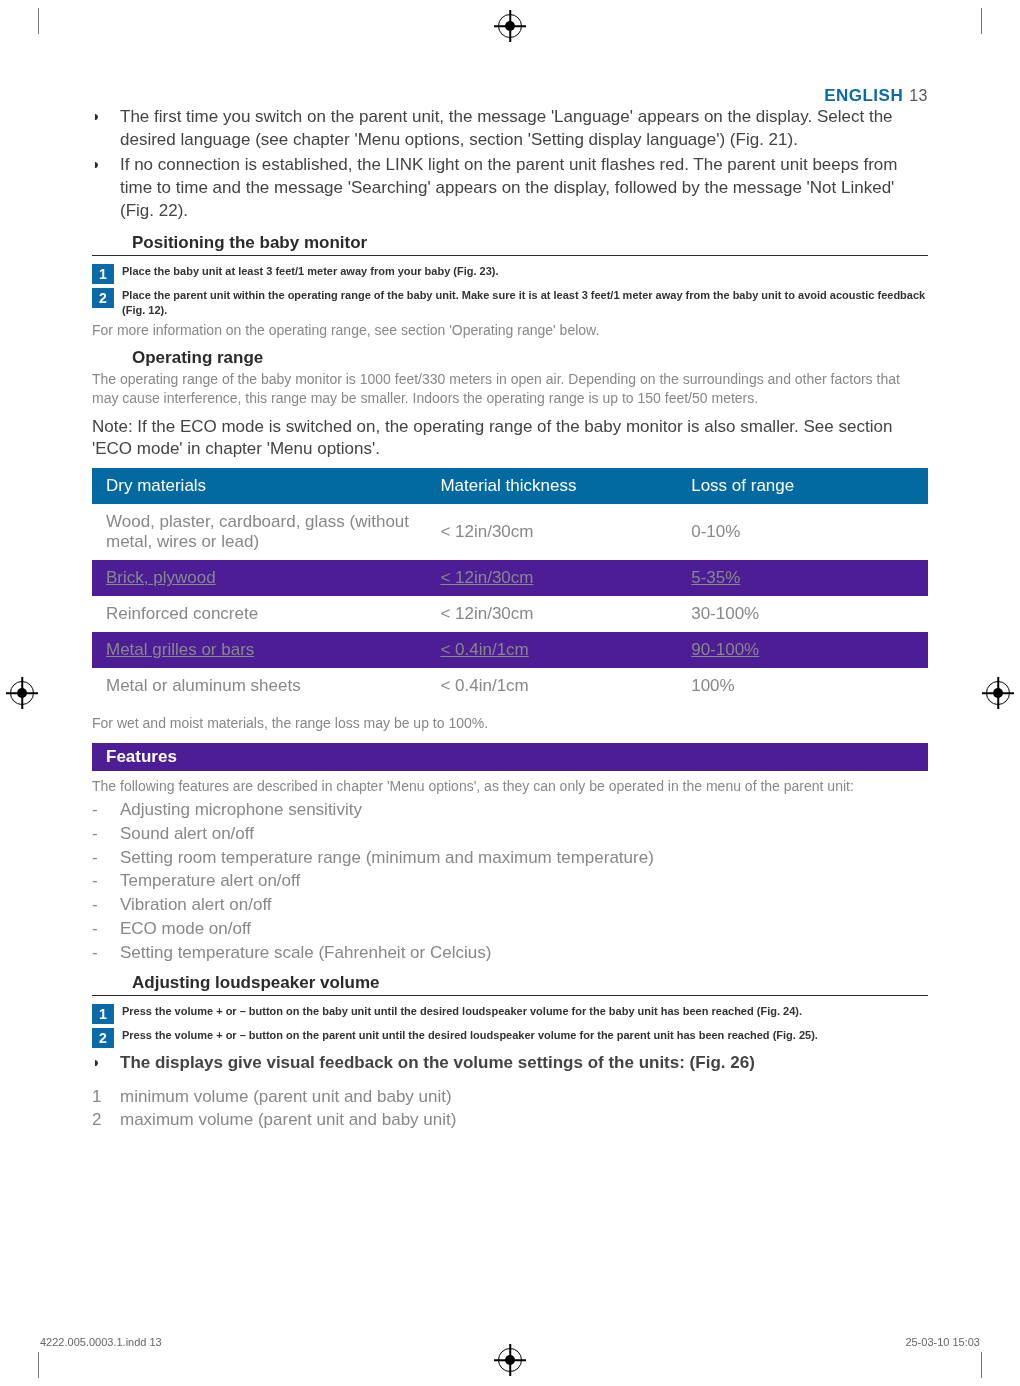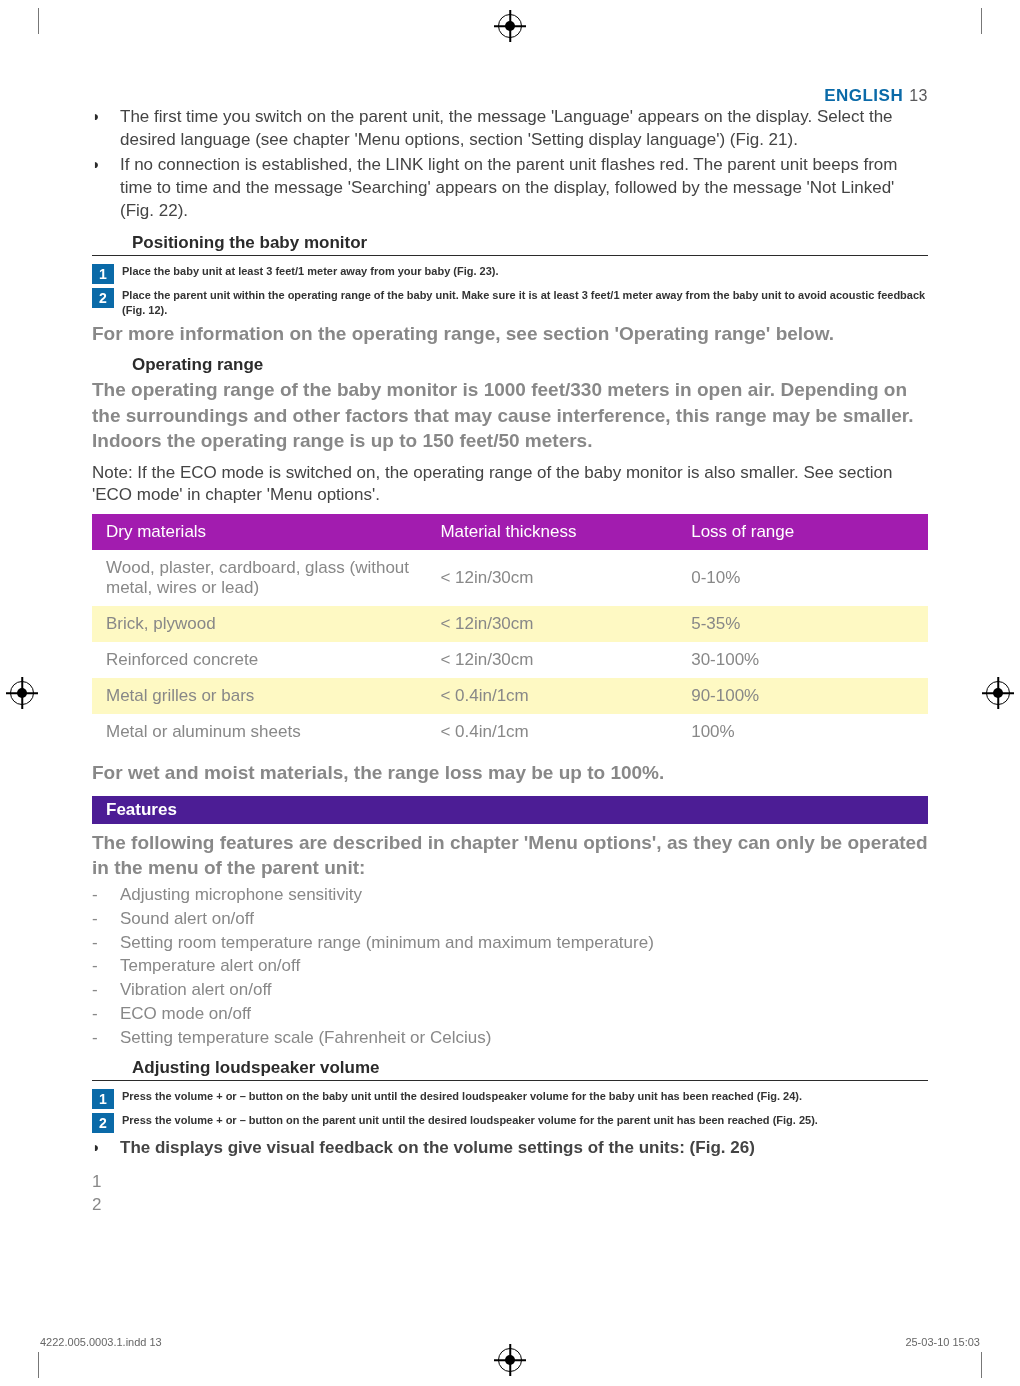--- a/index.html
+++ b/index.html
@@ -50,27 +50,27 @@
   .bullet-list .txt { flex:1; color:#444; font-size:17px; line-height:1.35;}
   .bullet-list .txt.strong { font-weight:600;}
   
   h4.sub { color:#2b2b2b; font-weight:700; font-size:17px; margin:8px 0 0 40px;}
   .rule { border-bottom:1.5px solid #2b2b2b; margin:2px 0 8px 0;}
   
   .step { display:flex; margin:4px 0;}
   .step .num { width:22px; height:20px; background:#0a6aa8; color:#fff; font-size:14px; font-weight:600; text-align:center; line-height:20px; flex:none; margin-right:8px;}
   .step .txt { flex:1; color:#333; font-weight:600; font-size:11px; line-height:1.35;}
   
-  .body-text { color:#888; font-size:19px; line-height:1.35; margin:2px 0;font-weight:bold;}
+  .body-text { color:#888; font-size:14px; line-height:1.35; margin:2px 0;}
   .note { color:#444; font-size:17px; line-height:1.3; margin:8px 0;}
   
   table.mat { width:100%; border-collapse:collapse; font-size:17px; margin:6px 0 10px 0;}
-  table.mat thead th { background:#a21caf; color:#fff; font-weight:400; text-align:left; padding:8px 14px;}
+  table.mat thead th { background:#0369a1; color:#fff; font-weight:400; text-align:left; padding:8px 14px;}
   table.mat tbody td { padding:8px 14px; color:#888;}
-  table.mat tbody tr.alt td { background:#fef9c3;}
+  table.mat tbody tr.alt td { background:#4c1d95;text-decoration:underline;}
   table.mat tbody tr.white td { background:#fff;}
   
   .section-bar { background:#4c1d95; color:#fff; font-weight:700; padding:4px 14px; font-size:17px; margin:10px 0 6px 0;}
   
   .dash-list { margin:2px 0 8px 0;}
   .dash-list > div { display:flex; font-size:17px; color:#888; line-height:1.4;}
   .dash-list .d { width:28px; flex:none;}
   
   .vol-num-list > div { display:flex; font-size:17px; color:#888; line-height:1.4;}
   .vol-num-list .n { width:28px; flex:none;}
@@ -232,23 +232,25 @@
   </div>
   <div class="bullet-list">
     <div>
       <div class="bull">◗</div>
       <div class="txt strong">The displays give visual feedback on the volume settings of the units: (Fig. 26)</div>
     </div>
   </div>
   <div class="vol-num-list">
     <div>
         <div class="n">1</div>
+        <div>minimum volume (parent unit and baby unit)</div>
       </div>
     <div>
         <div class="n">2</div>
+        <div>maximum volume (parent unit and baby unit)</div>
       </div>
   </div>
 
 </div>
 
 <div class="footer">
   <span>4222.005.0003.1.indd   13</span>
   <span>25-03-10   15:03</span>
 </div>
 

